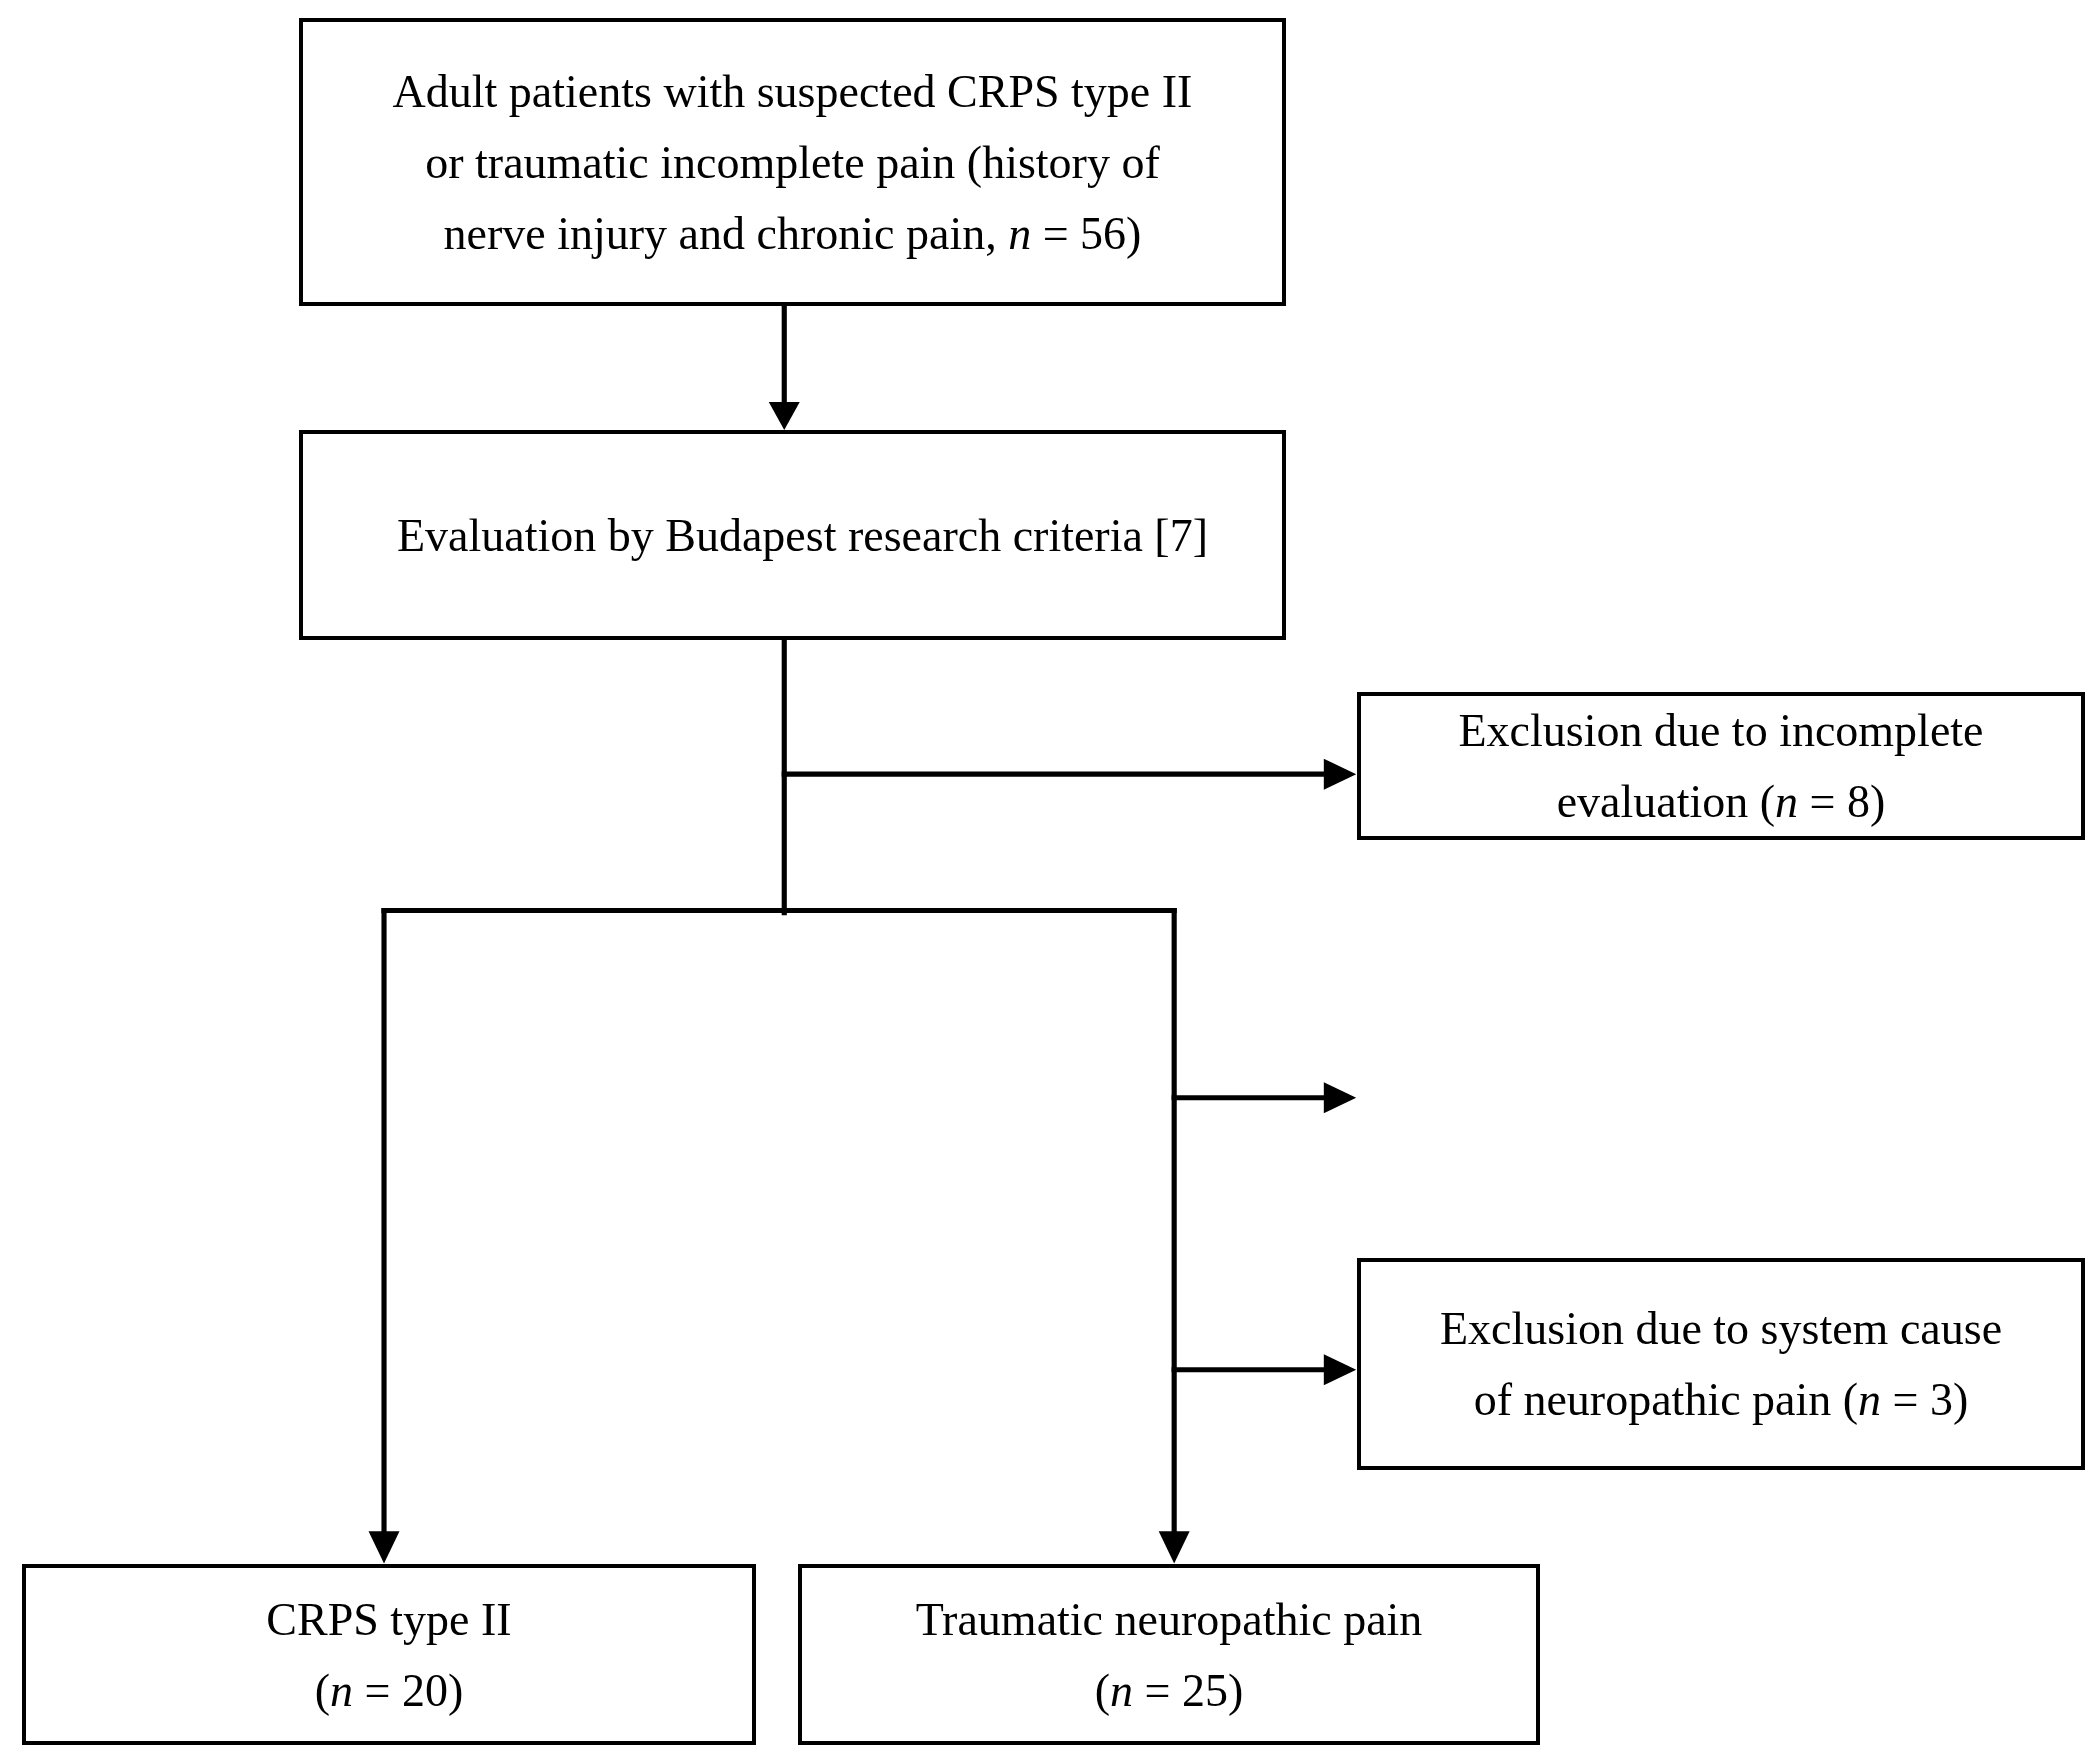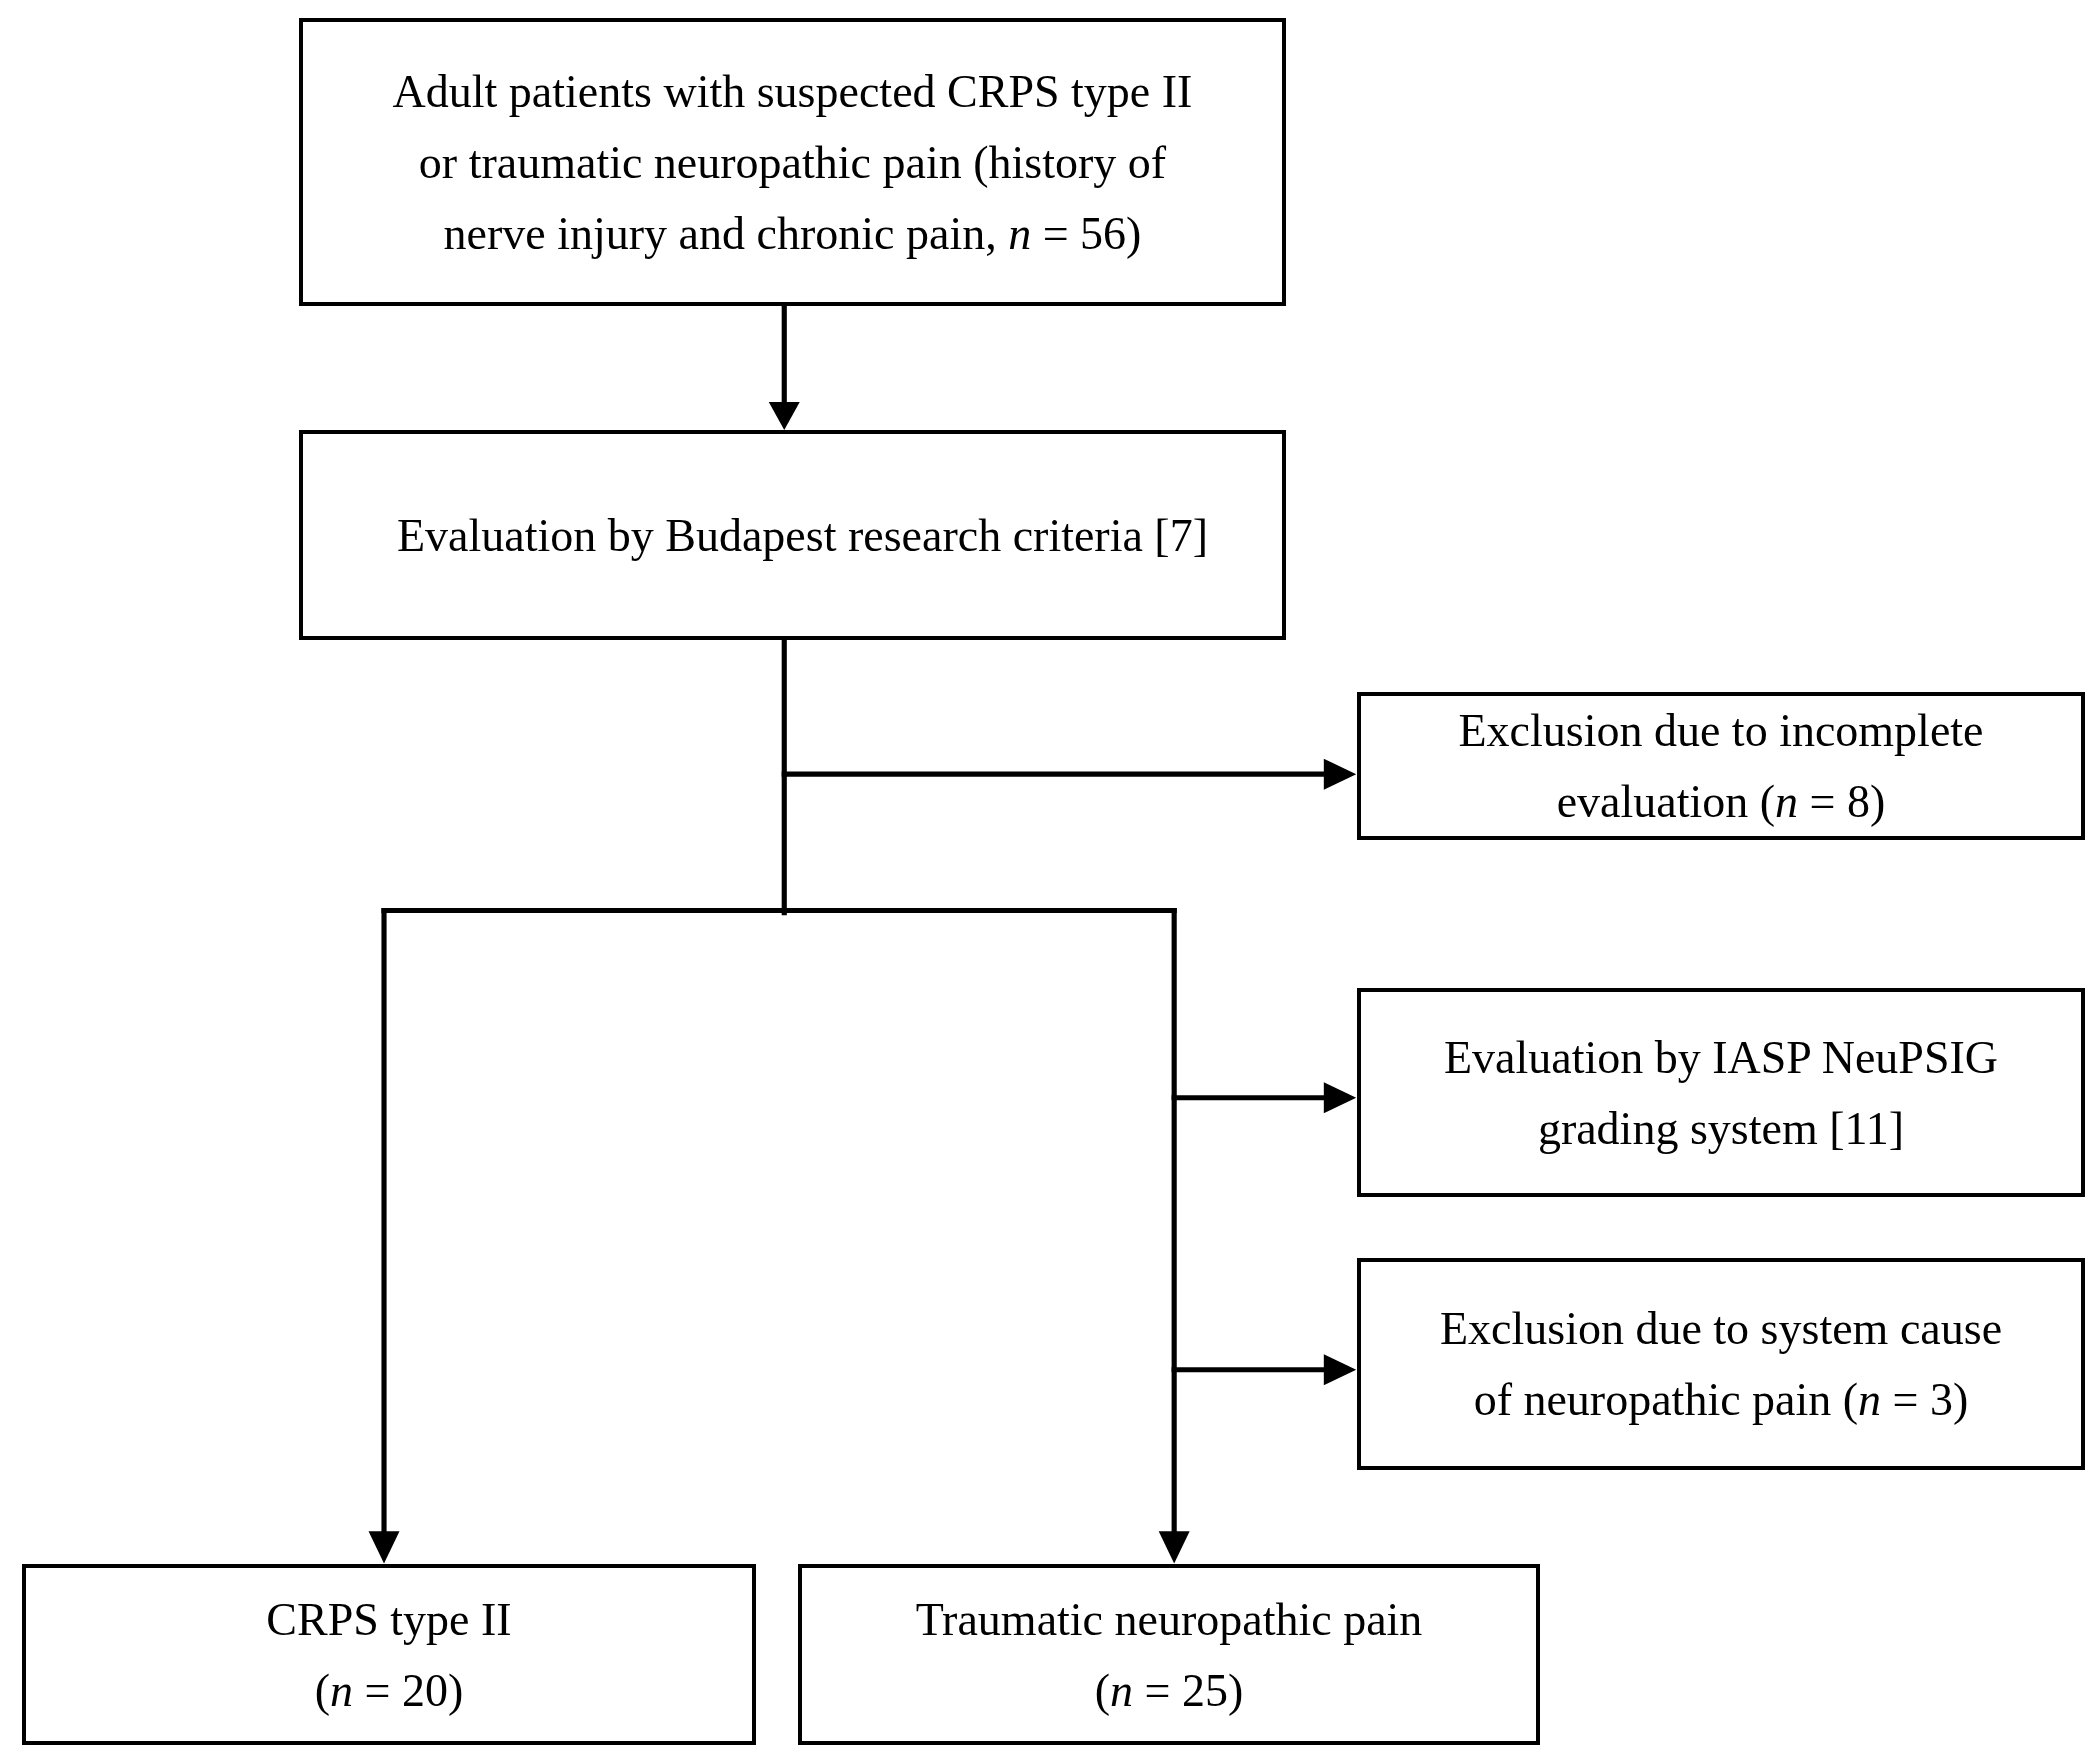--- a/index.html
+++ b/index.html
@@ -80,37 +80,33 @@
     </g>
 
     <g>
       <line x1="1593" y1="1858" x2="1798" y2="1858"></line>
       <polygon points="1796,1837 1796,1879 1840,1858"></polygon>
     </g>
   </svg>
 
   <div class="node" id="node-enrollment">
     <div class="ln">Adult patients with suspected CRPS type II</div>
-    <div class="ln">or traumatic neuropathic pain (history of</div>
+    <div class="ln">or traumatic incomplete pain (history of</div>
     <div class="ln">nerve injury and chronic pain, <i>n</i> = 56)</div>
   </div>
 
   <div class="node" id="node-budapest">
     <div class="ln">Evaluation by Budapest research criteria [7]</div>
   </div>
 
   <div class="node" id="node-exclusion-incomplete">
     <div class="ln">Exclusion due to incomplete</div>
     <div class="ln">evaluation (<i>n</i> = 8)</div>
   </div>
 
-  <div class="node" id="node-iasp">
-    <div class="ln">Evaluation by IASP NeuPSIG</div>
-    <div class="ln">grading system [11]</div>
-  </div>
 
   <div class="node" id="node-exclusion-other">
     <div class="ln">Exclusion due to system cause</div>
     <div class="ln">of neuropathic pain (<i>n</i> = 3)</div>
   </div>
 
   <div class="node" id="node-crps">
     <div class="ln">CRPS type II</div>
     <div class="ln">(<i>n</i> = 20)</div>
   </div>

